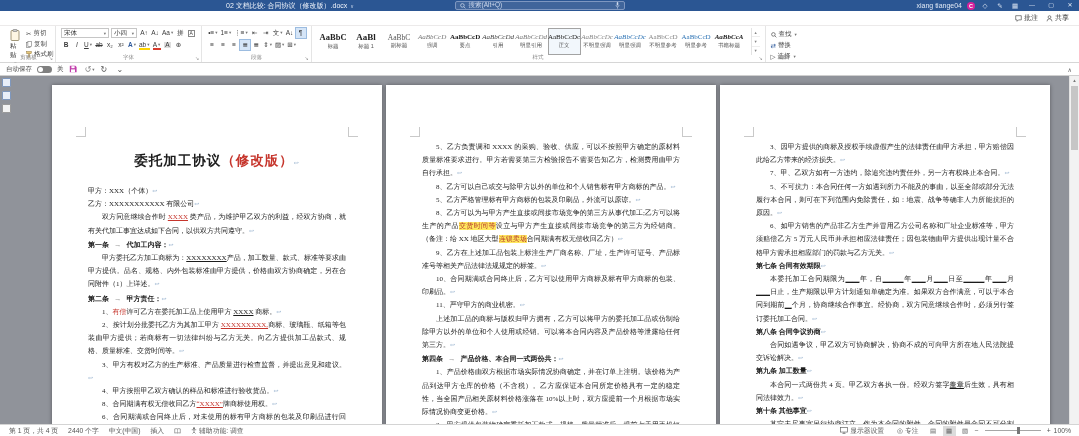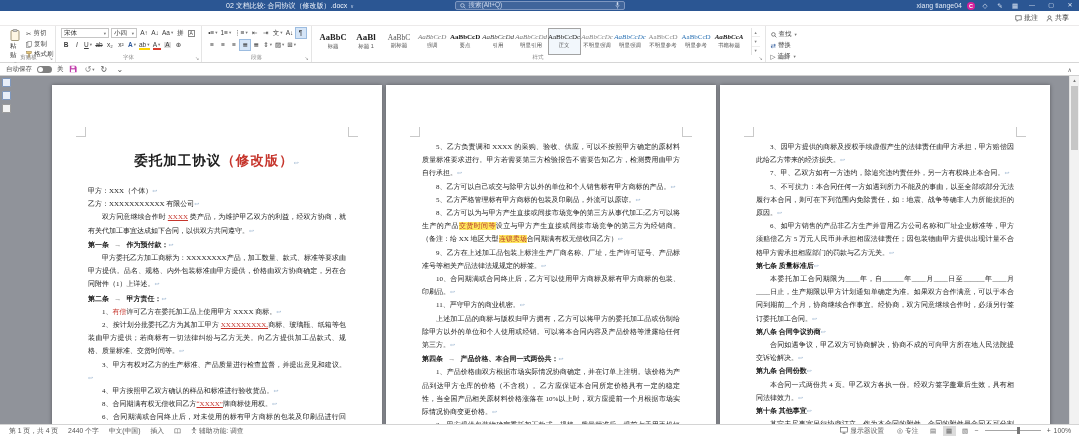--- a/index.html
+++ b/index.html
@@ -69,21 +69,21 @@
 .pages{position:absolute;left:52px;top:9px;display:flex;gap:4px}
 .page{width:330px;height:420px;background:#fff;box-shadow:0 0 4px rgba(0,0,0,.38);padding:56px 36px 0;font-family:"Liberation Serif","DejaVu Serif",serif;font-size:7px;line-height:13.2px;color:#1c1c1c;text-align:justify;position:relative}
 .page::before{content:"";position:absolute;top:42px;left:24px;width:9px;height:9px;border-right:1px solid #c9c9c9;border-bottom:1px solid #c9c9c9}
 .page::after{content:"";position:absolute;top:42px;right:24px;width:9px;height:9px;border-left:1px solid #c9c9c9;border-bottom:1px solid #c9c9c9}
 .para{margin:0}
 .para.ind{text-indent:2em}
 .para.h{font-weight:bold}
 .para.title{text-align:center;font-size:13.5px;line-height:24px;font-weight:bold;margin:8px 0 10px;text-indent:0;letter-spacing:1px}
 .para .red{color:#c6352c}
 .para .ru{color:#c6352c;text-decoration:underline}
-.para .u{}
+.para .u{text-decoration:underline}
 .para .hl{background:#ffe95e;color:#b5372e}
 .para .tab{color:#9b9b9b;padding:0 5px;font-weight:normal}
 .para .mark{color:#88a7c7;font-size:6px;font-weight:normal}
 .scrollbar{position:absolute;right:0;top:0;bottom:0;width:10px;background:#f2f2f2;border-left:1px solid #e2e2e2;z-index:4}
 .sb-up{position:absolute;top:0;left:0;right:0;height:9px;font-size:4.5px;color:#777;text-align:center;line-height:9px}
 .sb-thumb{position:absolute;top:10px;left:1px;right:1px;height:64px;background:#c6c6c6}
 
 .statusbar{height:12px;border-top:1px solid #d4d4d4;background:#fff;display:flex;align-items:center;font-size:6.8px;color:#555;padding:0 4px}
 .sseg{padding:0 5px;display:flex;align-items:center;gap:2px;white-space:nowrap}
 .sright{margin-left:auto;display:flex;align-items:center;gap:3px;padding-right:4px}
@@ -456,21 +456,21 @@
     <span class="lsicon"></span>
     <span class="lsicon" style="background:#f4f4f4;border-color:#9a9a9a"></span>
   </div>
 
   <div class="pages" id="pages-host">
       <div class="page">
         <div class="para title"><span>委托加工协议</span><span class="red">（修改版）</span><span class="mark">↩</span></div>
         <div class="para p"><span>甲方：XXX（个体）</span><span class="mark">↩</span></div>
         <div class="para p"><span>乙方：XXXXXXXXXXX 有限公司</span><span class="mark">↩</span></div>
         <div class="para p ind"><span>双方同意继续合作时 </span><span class="ru">XXXX</span><span> 类产品，为维护甲乙双方的利益，经双方协商，就有关代加工事宜达成如下合同，以供双方共同遵守。</span><span class="mark">↩</span></div>
-        <div class="para h"><span>第一条</span><span class="tab">→</span><span>作为预付款：</span><span class="mark">↩</span></div>
+        <div class="para h"><span>第一条</span><span class="tab">→</span><span>代加工内容：</span><span class="mark">↩</span></div>
         <div class="para p ind"><span>甲方委托乙方加工商标为：</span><span class="u">XXXXXXXX</span><span>产品，加工数量、款式、标准等要求由甲方提供。品名、规格、内外包装标准由甲方提供，价格由双方协商确定，另在合同附件（1）上详述。</span><span class="mark">↩</span></div>
         <div class="para h"><span>第二条</span><span class="tab">→</span><span>甲方责任：</span><span class="mark">↩</span></div>
         <div class="para p ind"><span>1、</span><span class="red">有偿</span><span>许可乙方在委托加工品上使用甲方 </span><span class="u">XXXX</span><span> 商标。</span><span class="mark">↩</span></div>
         <div class="para p ind"><span>2、按计划分批委托乙方为其加工甲方 </span><span class="ru">XXXXXXXXX,</span><span>商标、玻璃瓶、纸箱等包装由甲方提供；若商标有一切法律纠纷与乙方无关。向乙方提供加工品款式、规格、质量标准、交货时间等。</span><span class="mark">↩</span></div>
         <div class="para p ind"><span>3、甲方有权对乙方的生产标准、产品质量进行检查监督，并提出意见和建议。</span><span class="mark">↩</span></div>
         <div class="para p ind"><span>4、甲方按照甲乙双方确认的样品和标准进行验收货品。</span><span class="mark">↩</span></div>
         <div class="para p ind"><span>8、合同期满有权无偿收回乙方</span><span class="ru">“XXXX”</span><span>牌商标使用权。</span><span class="mark">↩</span></div>
         <div class="para p ind"><span>6、合同期满或合同终止后，对未使用的标有甲方商标的包装及印刷品进行回购。</span></div>
       </div>
       <div class="page">
@@ -484,25 +484,25 @@
         <div class="para p ind"><span>上述加工品的商标与版权归甲方拥有，乙方可以将甲方的委托加工品或仿制给除甲方以外的单位和个人使用或经销。可以将本合同内容及产品价格等泄露给任何第三方。</span><span class="mark">↩</span></div>
         <div class="para h"><span>第四条</span><span class="tab">→</span><span>产品价格、本合同一式两份共：</span><span class="mark">↩</span></div>
         <div class="para p ind"><span>1、产品价格由双方根据市场实际情况协商确定，并在订单上注明。该价格为产品到达甲方仓库的价格（不含税）。乙方应保证本合同所定价格具有一定的稳定性，当全国产品相关原材料价格涨落在 10%以上时，双方应提前一个月根据市场实际情况协商变更价格。</span><span class="mark">↩</span></div>
         <div class="para p ind"><span>2、甲方提供包装物确定委托加工款式、规格、质量标准后，提前七天用手机短信或传真将生产计划发给乙方，并向乙方支付总货款的 50%作为预付款。</span></div>
       </div>
       <div class="page">
         <div class="para p ind"><span>3、因甲方提供的商标及授权手续虚假产生的法律责任由甲方承担，甲方赔偿因此给乙方带来的经济损失。</span><span class="mark">↩</span></div>
         <div class="para p ind"><span>7、甲、乙双方如有一方违约，除追究违约责任外，另一方有权终止本合同。</span><span class="mark">↩</span></div>
         <div class="para p ind"><span>5、不可抗力：本合同任何一方如遇到所力不能及的事由，以至全部或部分无法履行本合同，则可在下列范围内免除责任，如：地震、战争等确非人力所能抗拒的原因。</span><span class="mark">↩</span></div>
         <div class="para p ind"><span>6、如甲方销售的产品非乙方生产并冒用乙方公司名称和厂址企业标准等，甲方须赔偿乙方 5 万元人民币并承担相应法律责任；因包装物由甲方提供出现计量不合格甲方需承担相应部门的罚款与乙方无关。</span><span class="mark">↩</span></div>
-        <div class="para h"><span>第七条 质量标准后</span><span class="mark">↩</span></div>
+        <div class="para h"><span>第七条 合同有效期限</span><span class="mark">↩</span></div>
         <div class="para p ind"><span>本委托加工合同期限为</span><span class="u">____</span><span>年，自</span><span class="u">______</span><span>年</span><span class="u">____</span><span>月</span><span class="u">____</span><span>日至</span><span class="u">______</span><span>年</span><span class="u">____</span><span>月</span><span class="u">____</span><span>日止，生产期限以甲方计划通知单确定为准。如果双方合作满意，可以于本合同到期前</span><span class="u">__</span><span>个月，协商继续合作事宜。经协商，双方同意继续合作时，必须另行签订委托加工合同。</span><span class="mark">↩</span></div>
         <div class="para h"><span>第八条 合同争议协商</span><span class="mark">↩</span></div>
         <div class="para p ind"><span>合同如遇争议，甲乙双方可协商解决，协商不成的可向甲方所在地人民法院提交诉讼解决。</span><span class="mark">↩</span></div>
-        <div class="para h"><span>第九条 合同份数</span><span class="mark">↩</span></div>
+        <div class="para h"><span>第九条 加工数量</span><span class="mark">↩</span></div>
         <div class="para p ind"><span>本合同一式两份共 4 页。甲乙双方各执一份。经双方签字</span><span class="u">盖章</span><span>后生效，具有相同法律效力。</span><span class="mark">↩</span></div>
         <div class="para h"><span>第十条 其他事宜</span><span class="mark">↩</span></div>
         <div class="para p ind"><span>其它未尽事宜另行协商订立，作为本合同的附件。合同的附件是合同不可分割的组成部分，与本合同具有同等的法律效力。附件须经甲乙双方签字</span></div>
       </div>
     </div>
 
   <div class="scrollbar">
     <span class="sb-up">▲</span>
     <span class="sb-thumb"></span>
   </div>

